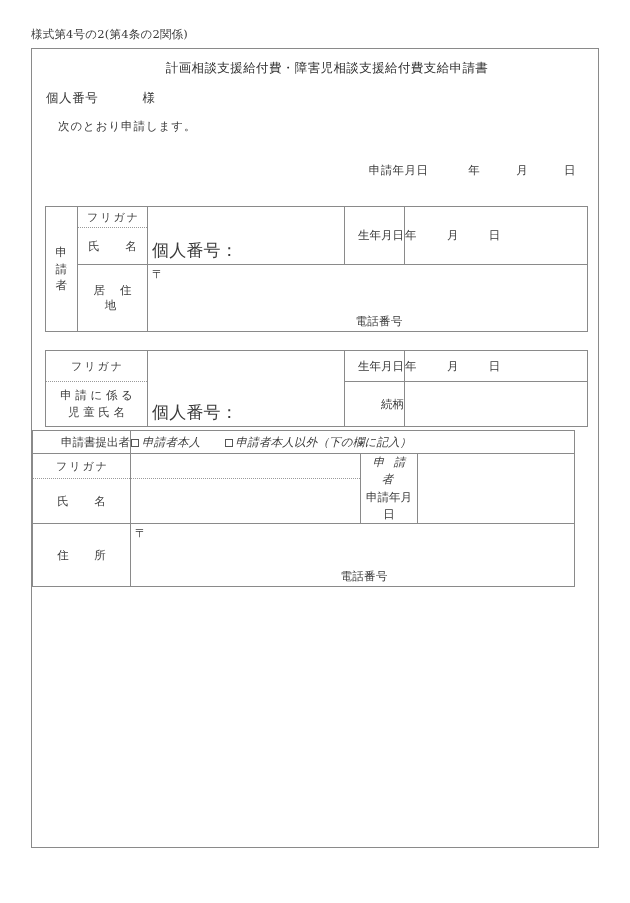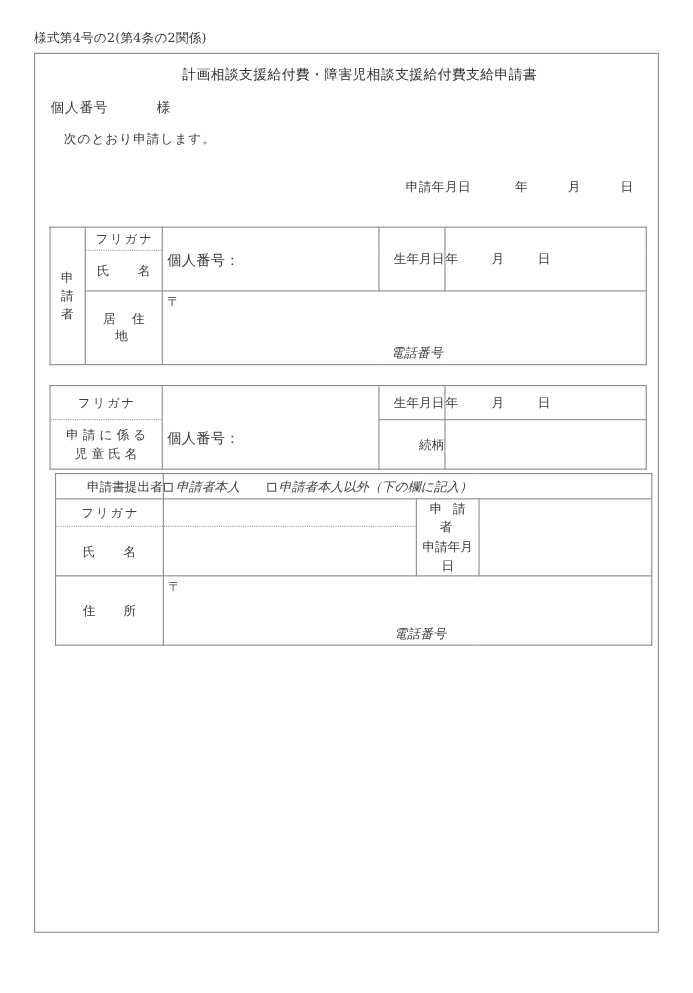--- a/index.html
+++ b/index.html
@@ -97,21 +97,21 @@
   .form-table td {
     border: 1px solid #8a8a8a;
     padding: 0;
     vertical-align: middle;
     position: relative;
   }
 
   
   #applicant-table { left: 13px; top: 157px; width: 542px; }
   
-  #submitter-table { left: 18px; top: 381px; width: 542px; }
+  #submitter-table { left: 0; top: 381px; width: 542px; }
 
   
   .vert-label {
     text-align: center;
     font-size: 11.5px;
     letter-spacing: 0.5px;
     line-height: 1.45;
     padding: 2px 0;
   }
   .vert-label span { display: block; }
@@ -144,33 +144,32 @@
   
   .anchor-tl {
     position: absolute;
     left: 4px;
     top: 2px;
     font-size: 11.5px;
   }
   .anchor-bl {
     position: absolute;
     left: 4px;
-    bottom: 18px;
-    font-size: 13px;
+    bottom: 2px;
+    font-size: 17px;
     letter-spacing: 0.2px;
   }
   .anchor-phone {
     position: absolute;
     left: 50%;
     bottom: 2px;
     transform: translateX(-12px);
     font-size: 11.5px;
     letter-spacing: 0.3px;
     white-space: nowrap;
-    font-style: italic;
   }
 
   
   .ymd {
     text-align: left;
     letter-spacing: 0.4px;
     white-space: nowrap;
   }
   .ymd .y { margin-right: 30px; }
   .ymd .m { margin-right: 30px; }
@@ -195,21 +194,21 @@
   .check-opt { display: inline-block; }
   .check-opt + .check-opt { margin-left: 24px; }
 
   .rel-label {
     text-align: center;
     line-height: 1.5;
     font-size: 11.5px;
     padding: 2px 1px;
   }
   .rel-label span { display: block; }
-  .rel-label .l1 { letter-spacing: 3px; text-indent: 3px; }
+  .rel-label .l1 { letter-spacing: 3px; text-indent: 3px; font-style: italic; }
 </style>
 </head>
 <body>
 
 <div class="form-number">様式第4号の2(第4条の2関係)</div>
 
 <div class="page-frame">
 
   <div class="doc-title">計画相談支援給付費・障害児相談支援給付費支給申請書</div>
 

